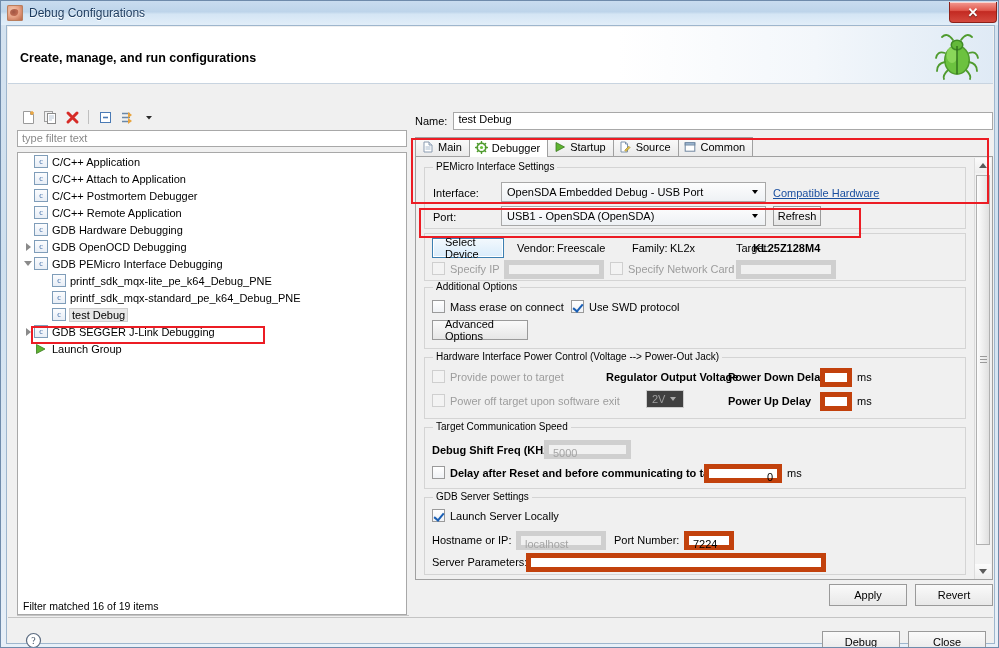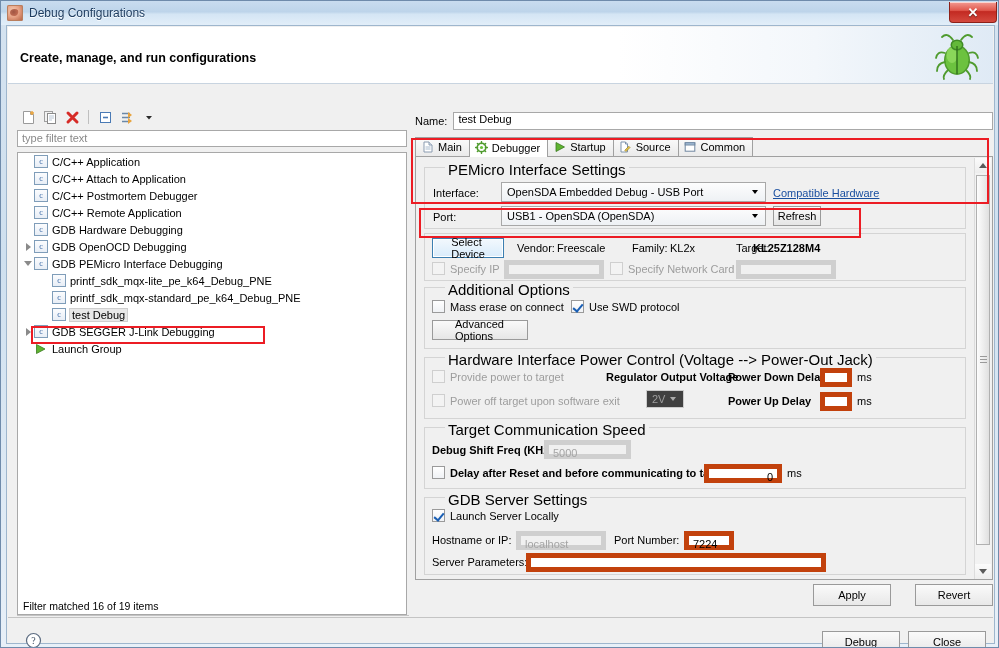--- a/index.html
+++ b/index.html
@@ -303,24 +303,24 @@
   }
   
   .group {
     position: absolute;
     box-sizing: border-box;
     border: 1px solid #d4d4d4;
     background: transparent;
   }
   .group-title {
     position: absolute;
-    top: -7px; left: 20px;
+    top: -7px; left: 8px;
     background: #f0f0f0;
     padding: 0 3px;
-    font-size: 15px;
+    font-size: 10px;
     color: #000;
     white-space: nowrap;
   }
   .fld-label { font-size: 11px; color: #000; }
   .fld-label.disabled { color: #9d9d9d; }
   .bold { font-weight: bold; }
   .combo {
     box-sizing: border-box;
     border: 1px solid #a8a8a8;
     background: linear-gradient(to bottom, #fdfdfd, #eef1f4);
@@ -363,21 +363,21 @@
     border: 1px solid #9a9a9a;
     background: linear-gradient(to bottom, #fafafa, #e6e6e6);
     font-family: "Liberation Sans", sans-serif;
     font-size: 11px;
     color: #000;
     display: inline-flex;
     align-items: center;
     justify-content: center;
     cursor: pointer;
     height: 21px;
-    padding: 0 22px;
+    padding: 0 12px;
   }
   .btn.focused {
     border: 1px solid #3c7fb1;
     background: linear-gradient(to bottom, #f2f8fd, #d9ecfb);
     box-shadow: inset 0 0 0 1px #ffffff;
   }
   .cb {
     width: 13px; height: 13px;
     box-sizing: border-box;
     border: 1px solid #9a9a9a;
@@ -837,21 +837,21 @@
                 <i></i>
                 <i></i>
               </div>
           </div>
           <div class="sb-arrow" id="sb-down">
               <span class="sb-tri-down"></span>
             </div>
         </div>
       </div>
 
-      <div id="apply-revert" style="position:absolute; right:0px; top:472px; display:flex; gap:24px;">
+      <div id="apply-revert" style="position:absolute; right:0px; top:472px; display:flex; gap:8px;">
         <div class="wbtn">
           <span>Apply</span>
         </div>
         <div class="wbtn">
           <span>Revert</span>
         </div>
       </div>
     </div>
 
     <div class="redbox" style="left:404px; top:112px; width:578px; height:66px;"></div>

